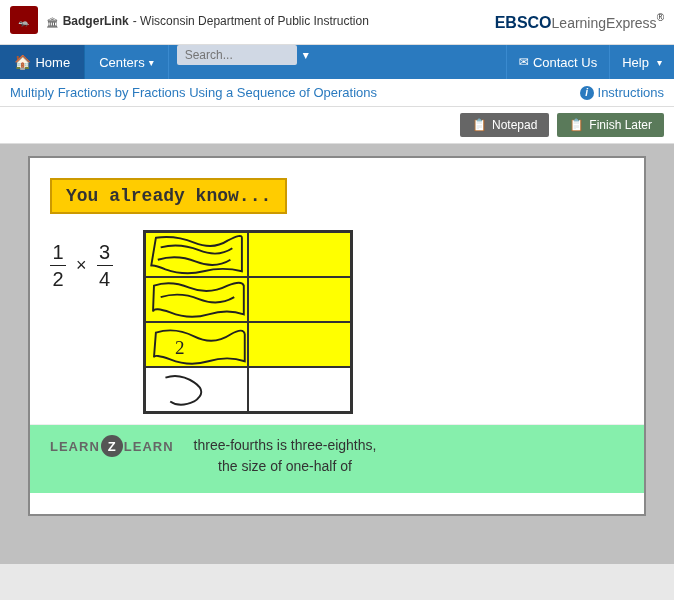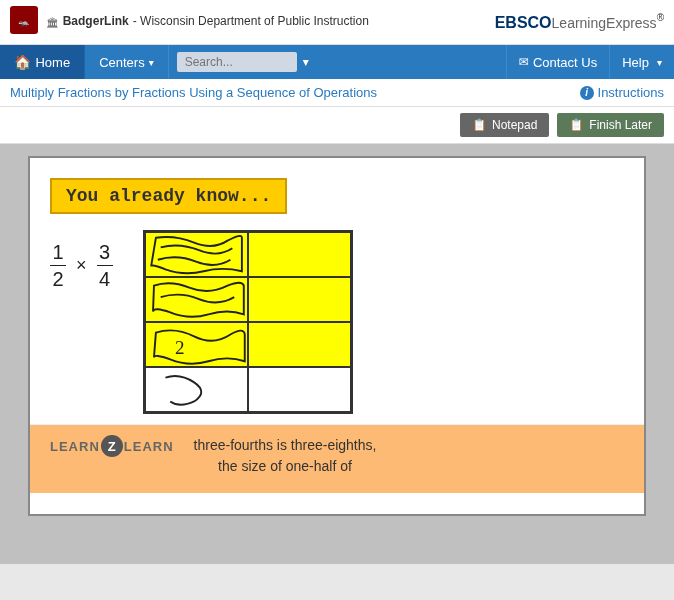--- a/index.html
+++ b/index.html
@@ -80,21 +80,21 @@
       align-items: center;
       gap: 4px;
       padding: 0 14px;
       height: 100%;
       font-size: 13px;
       cursor: pointer;
       border-right: 1px solid #3a8acf;
     }
     .nav-search-area {
       display: flex;
-      align-items: center;
+      align-items: flex-start;
       height: 100%;
       padding: 0 8px;
     }
     .nav-search-box {
       background: #d0d8e4;
       border: none;
       border-radius: 2px;
       padding: 3px 8px;
       font-size: 12px;
       width: 120px;
@@ -277,21 +277,21 @@
 
     
     .squiggle-svg {
       position: absolute;
       top: 0; left: 0;
       width: 100%; height: 100%;
     }
 
     
     .video-bottom {
-      background: #fdba74;
+      background: #86efac;
       padding: 10px 20px 16px 20px;
       display: flex;
       align-items: flex-start;
       gap: 20px;
       border-top: 1px solid #eee;
     }
     .learnzillion-logo {
       display: flex;
       align-items: center;
       font-size: 11px;

